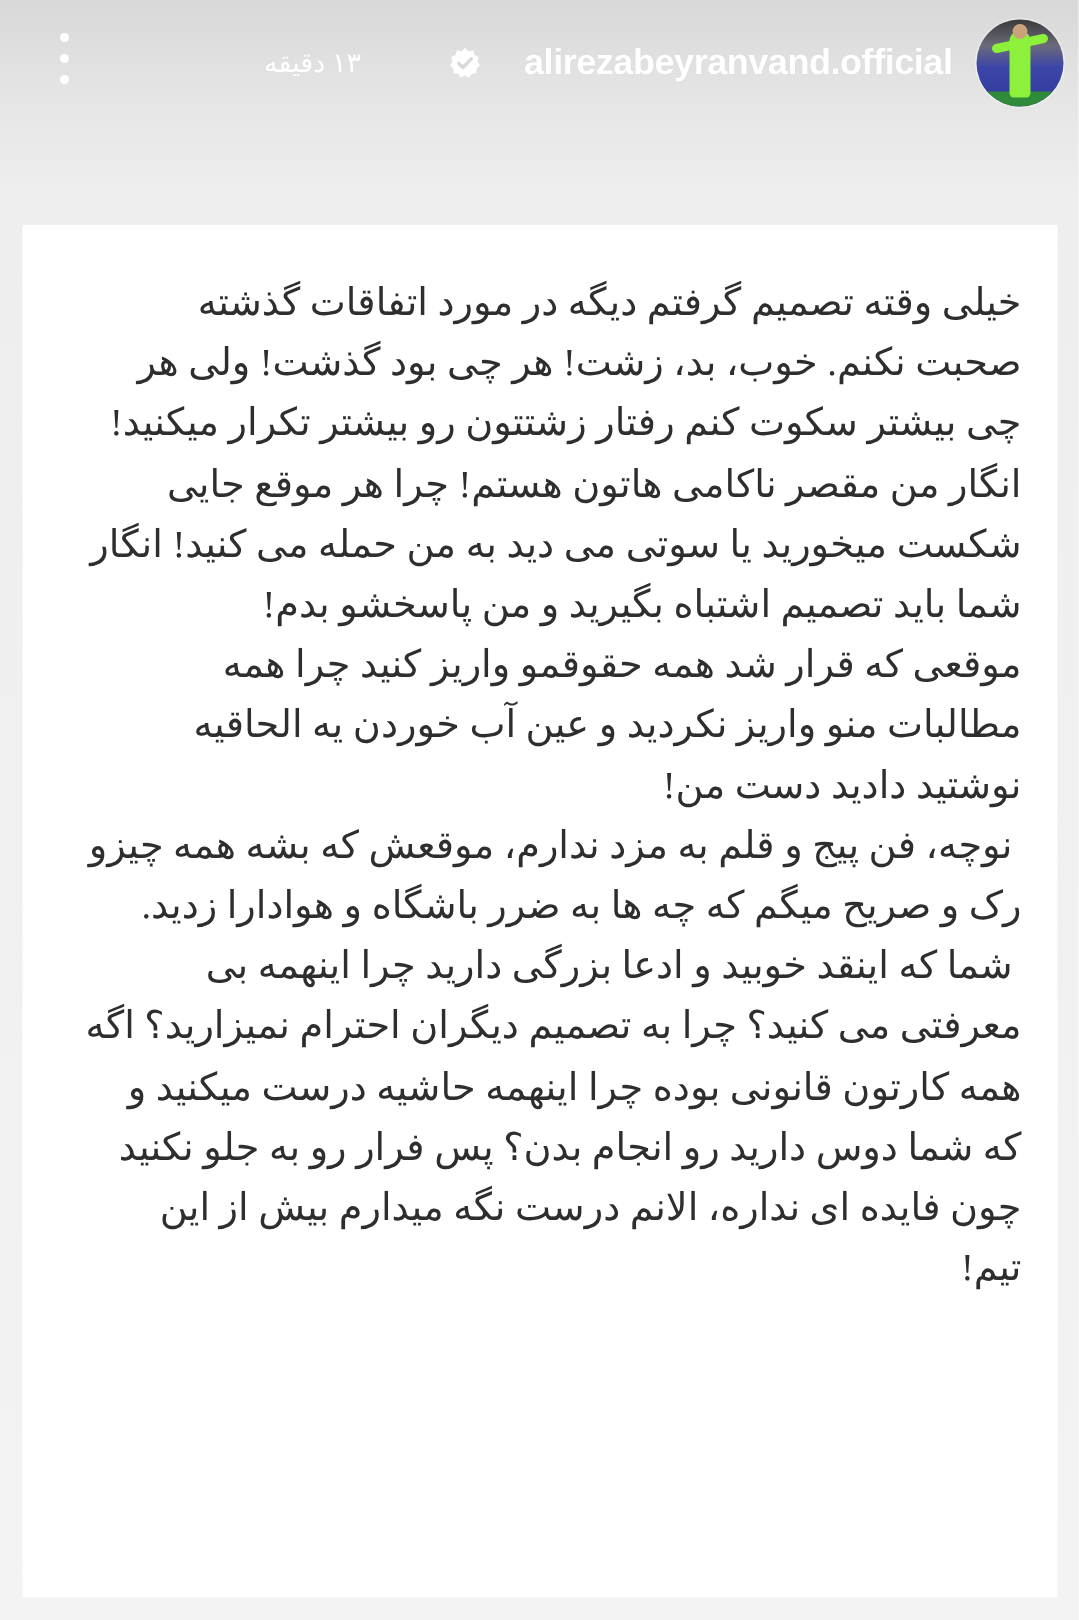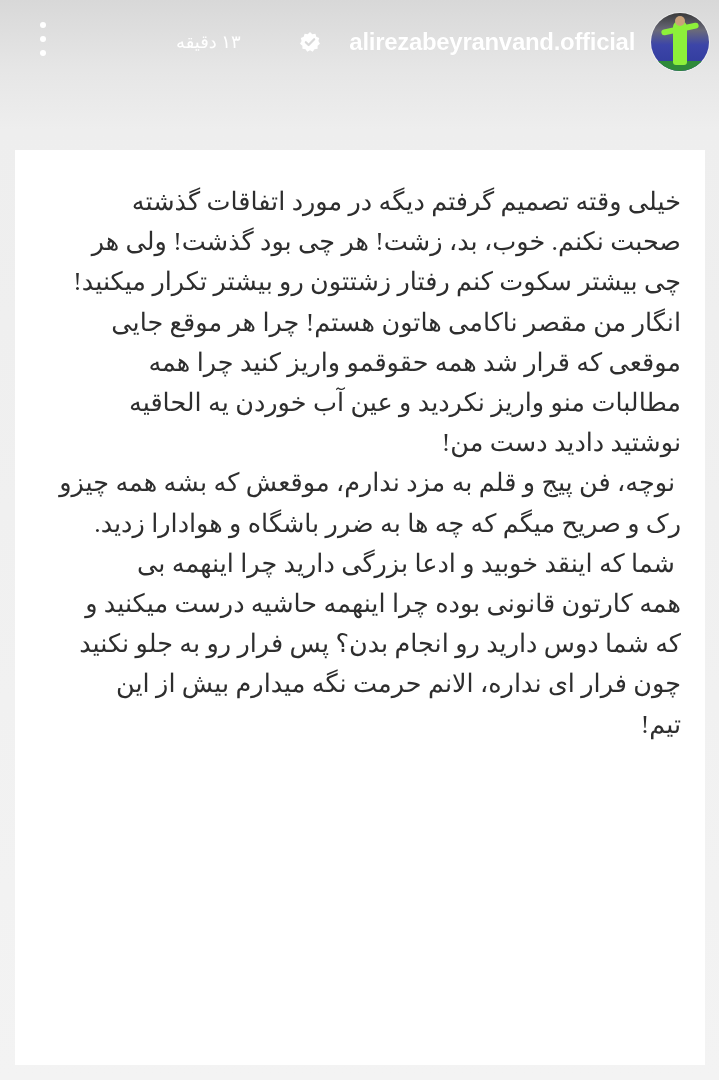--- a/index.html
+++ b/index.html
@@ -176,23 +176,26 @@
   </div>
 </div>
 
 <div class="card"></div>
 
 <div class="post-text">
   <span class="post-line">خیلی وقته تصمیم گرفتم دیگه در مورد اتفاقات گذشته</span>
   <span class="post-line">صحبت نکنم. خوب، بد، زشت! هر چی بود گذشت! ولی هر</span>
   <span class="post-line">چی بیشتر سکوت کنم رفتار زشتتون رو بیشتر تکرار میکنید!</span>
   <span class="post-line">انگار من مقصر ناکامی هاتون هستم! چرا هر موقع جایی</span>
+  <span class="post-line">شکست میخورید یا سوتی می دید به من حمله می کنید! انگار</span>
+  <span class="post-line">شما باید تصمیم اشتباه بگیرید و من پاسخشو بدم!</span>
   <span class="post-line">موقعی که قرار شد همه حقوقمو واریز کنید چرا همه</span>
   <span class="post-line">مطالبات منو واریز نکردید و عین آب خوردن یه الحاقیه</span>
   <span class="post-line">نوشتید دادید دست من!</span>
   <span class="post-line indent">نوچه، فن پیج و قلم به مزد ندارم، موقعش که بشه همه چیزو</span>
   <span class="post-line">رک و صریح میگم که چه ها به ضرر باشگاه و هوادارا زدید.</span>
   <span class="post-line indent">شما که اینقد خوبید و ادعا بزرگی دارید چرا اینهمه بی</span>
+  <span class="post-line">معرفتی می کنید؟ چرا به تصمیم دیگران احترام نمیزارید؟ اگه</span>
   <span class="post-line">همه کارتون قانونی بوده چرا اینهمه حاشیه درست میکنید و</span>
   <span class="post-line">که شما دوس دارید رو انجام بدن؟ پس فرار رو به جلو نکنید</span>
-  <span class="post-line">چون فرار ای نداره، الانم حرمت نگه میدارم بیش از این</span>
+  <span class="post-line">چون فایده ای نداره، الانم درست نگه میدارم بیش از این</span>
   <span class="post-line">تیم!</span>
 </div>
 
 </body></html>

